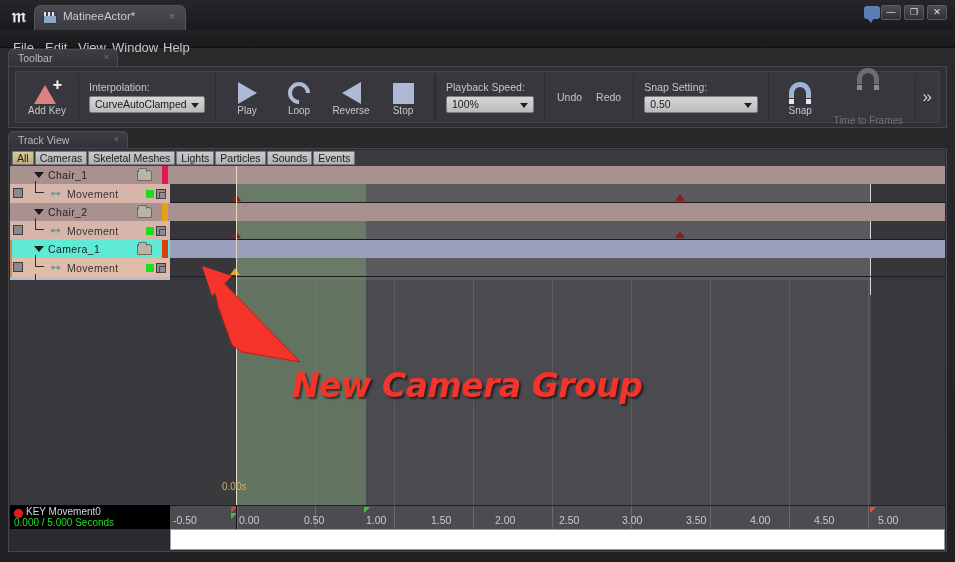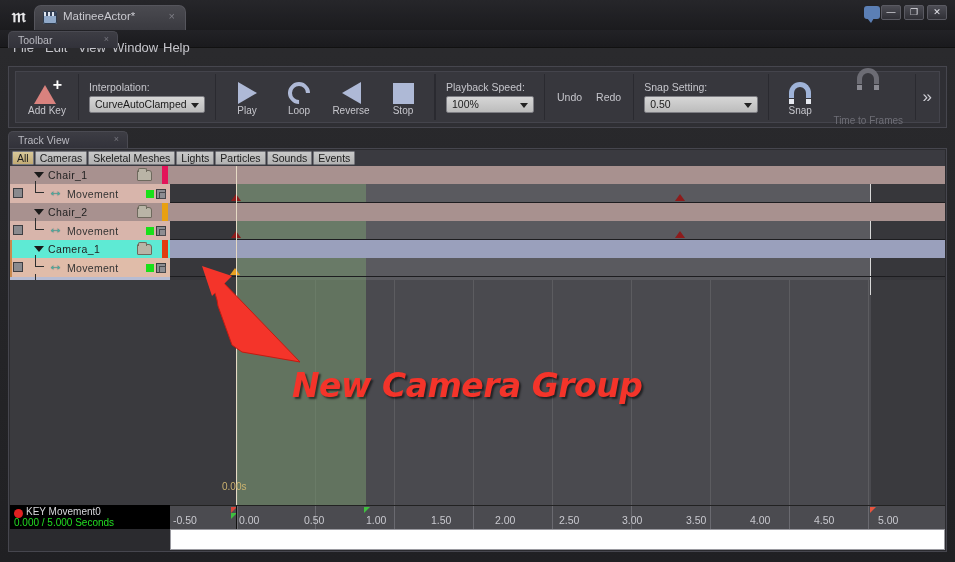--- a/index.html
+++ b/index.html
@@ -315,21 +315,21 @@
   </div>
 
   <div class="menubar">
     <div class="mi" style="left:8px">File</div>
     <div class="mi" style="left:40px">Edit</div>
     <div class="mi" style="left:73px">View</div>
     <div class="mi" style="left:107px">Window</div>
     <div class="mi" style="left:158px">Help</div>
   </div>
 
-  <div class="panel-tab" style="left:8px; top:31px; width:110px;">
+  <div class="panel-tab" style="left:8px; top:49px; width:110px;">
     <span>Toolbar</span>
     <span class="x">×</span>
   </div>
 
   <div class="toolbar-body">
     <div class="tb-inner">
 
       <div class="tb-group">
         <div class="tb-item">
           <div class="tb-ico">

